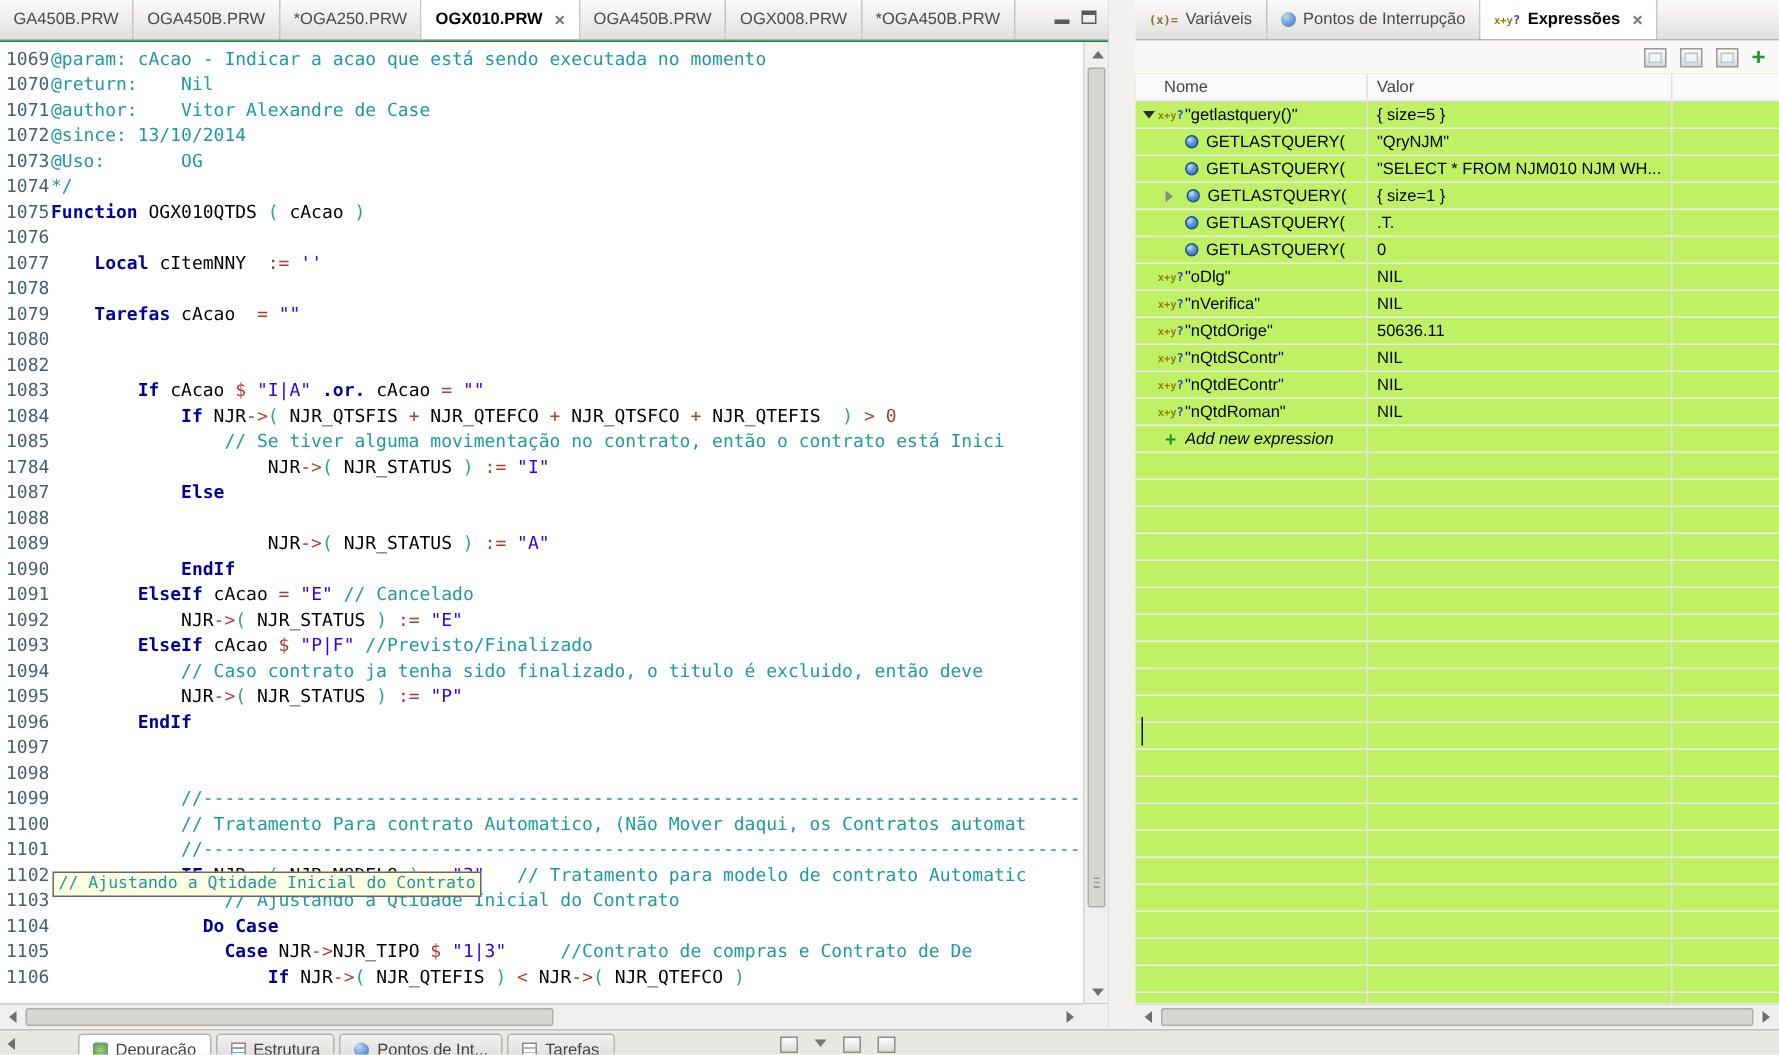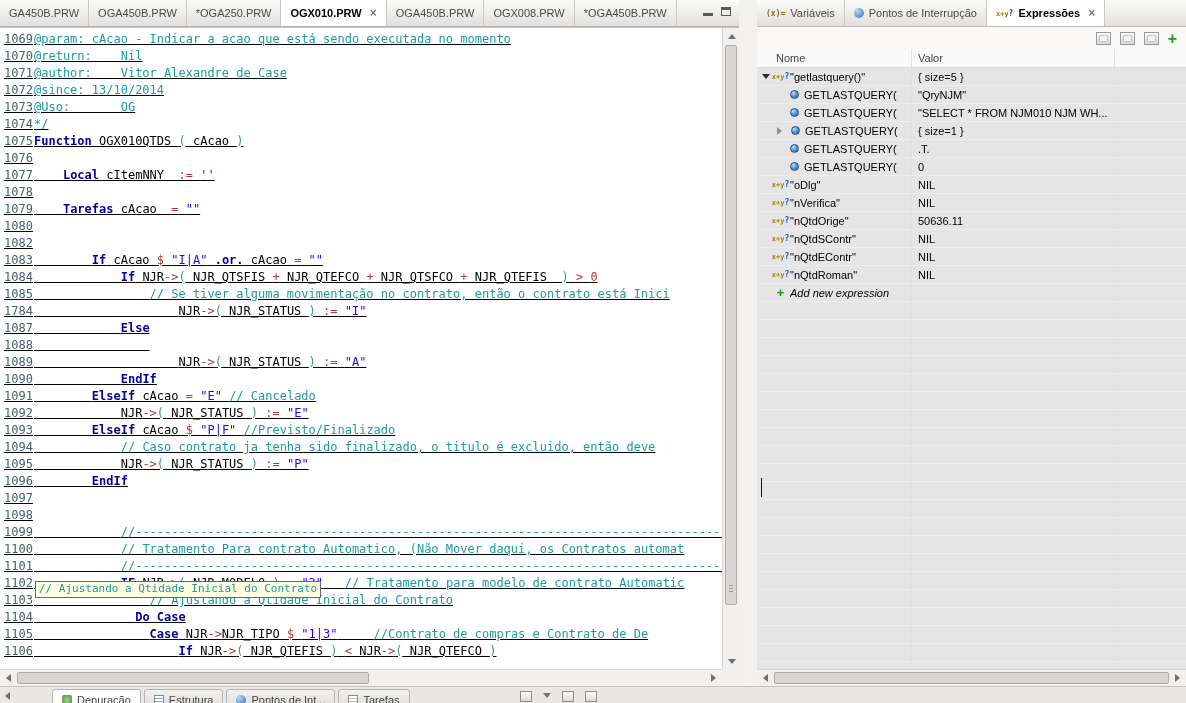--- a/index.html
+++ b/index.html
@@ -14,24 +14,24 @@
   .etab,.ptab { display:flex; align-items:center; gap:5px; padding:0 9px; font-size:11px;
             color:#4A4A4A; border-right:1px solid #C9C6C3; white-space:nowrap; }
   .etab.active,.ptab.active { background:#FFF; color:#000; font-weight:bold; }
   .tab-x { color:#777; font-weight:bold; font-size:12px; line-height:10px; margin-left:3px; }
 
   .win-btns { position:absolute; top:7px; right:8px; display:flex; gap:8px; z-index:6; }
   .icon-minview { width:10px; height:9px; border-bottom:3px solid #5A5A5A; }
   .icon-maxview { width:10px; height:9px; border:1px solid #5A5A5A; border-top:3px solid #5A5A5A; }
 
   
-  #editor-area { position:absolute; left:0; top:0; width:739px; height:686px; background:#5eead4; }
+  #editor-area { position:absolute; left:0; top:0; width:739px; height:686px; background:#15803d; }
   #code-view { position:absolute; left:0; top:28px; width:722px; height:641px;
                background:#FFF; overflow:hidden; padding-top:3px; }
-  .cl { display:flex; height:17px; font:12px/17px "DejaVu Sans Mono","Liberation Mono",monospace; white-space:pre;text-decoration:underline; }
+  .cl { display:flex; height:17px; font:12px/17px "DejaVu Sans Mono","Liberation Mono",monospace; white-space:pre; }
   .ln { flex:0 0 34px; padding-left:4px; color:#46606F; }
   .cseg { flex:1 1 auto; min-width:0; overflow:hidden; }
   .cl.hl .cseg { background:#85C685; box-shadow:inset 0 0 0 1px #44883F; }
   .tk-k { color:#00009E; font-weight:bold;text-align:center; }
   .tk-s { color:#2A00FF; }
   .tk-c { color:#1D9AA0; }
   .tk-o { color:#AF3A2E; }
   .tk-b { color:#2E9D9D; }
   .tk-n { color:#AF3A2E; }
   .tk-p { color:#000; }
@@ -61,21 +61,21 @@
 
   
   #panel { position:absolute; left:757px; top:0; width:429px; height:686px; background:#FFF; }
   #panel-toolbar { position:absolute; left:0; top:28px; right:0; height:21px; display:flex;
                    align-items:center; justify-content:flex-end; gap:9px; padding-right:9px; background:#FAF9F8; }
   .tbi { width:15px; height:13px; border:1px solid #9A9894; background:linear-gradient(#FDFDFD,#D8D6D3); position:relative; }
   .tbi::after { content:""; position:absolute; inset:2px; border:1px solid #B9C7D6; background:#EFF4F9; }
   .icon-plus { color:#1F9427; font-weight:bold; font-size:13px; line-height:13px; }
   .icon-plus.big { font-size:16px; }
 
-  #table { position:absolute; left:0; top:49px; right:0; bottom:17px; overflow:hidden; background:#e5e5e5; }
+  #table { position:absolute; left:0; top:49px; right:0; bottom:17px; overflow:hidden; background:#bef264; }
   .vline { position:absolute; top:0; bottom:0; width:1px; background:#E2E2E2; }
   .thead { display:flex; height:19px; line-height:19px; font-size:11px; color:#444;
            border-bottom:1px solid #DCDCDC; background:#FAFAFA; }
   .th1 { width:155px; padding-left:19px; }
   .th2 { width:203px; padding-left:6px; }
   .trow { display:flex; height:18px; align-items:center; font-size:11px; border-bottom:1px solid #EDEDEC; }
   .tname { flex:0 0 155px; display:flex; align-items:center; overflow:hidden; white-space:nowrap; height:100%; }
   .tval  { flex:1 1 auto; padding-left:6px; white-space:nowrap; overflow:hidden; color:#000; }
   .twisty { flex:0 0 11px; display:flex; justify-content:center; align-items:center; height:100%; }
   .tw-open   { width:0; height:0; border:4px solid transparent; border-top:5px solid #2B2B2B; margin-top:4px; }

